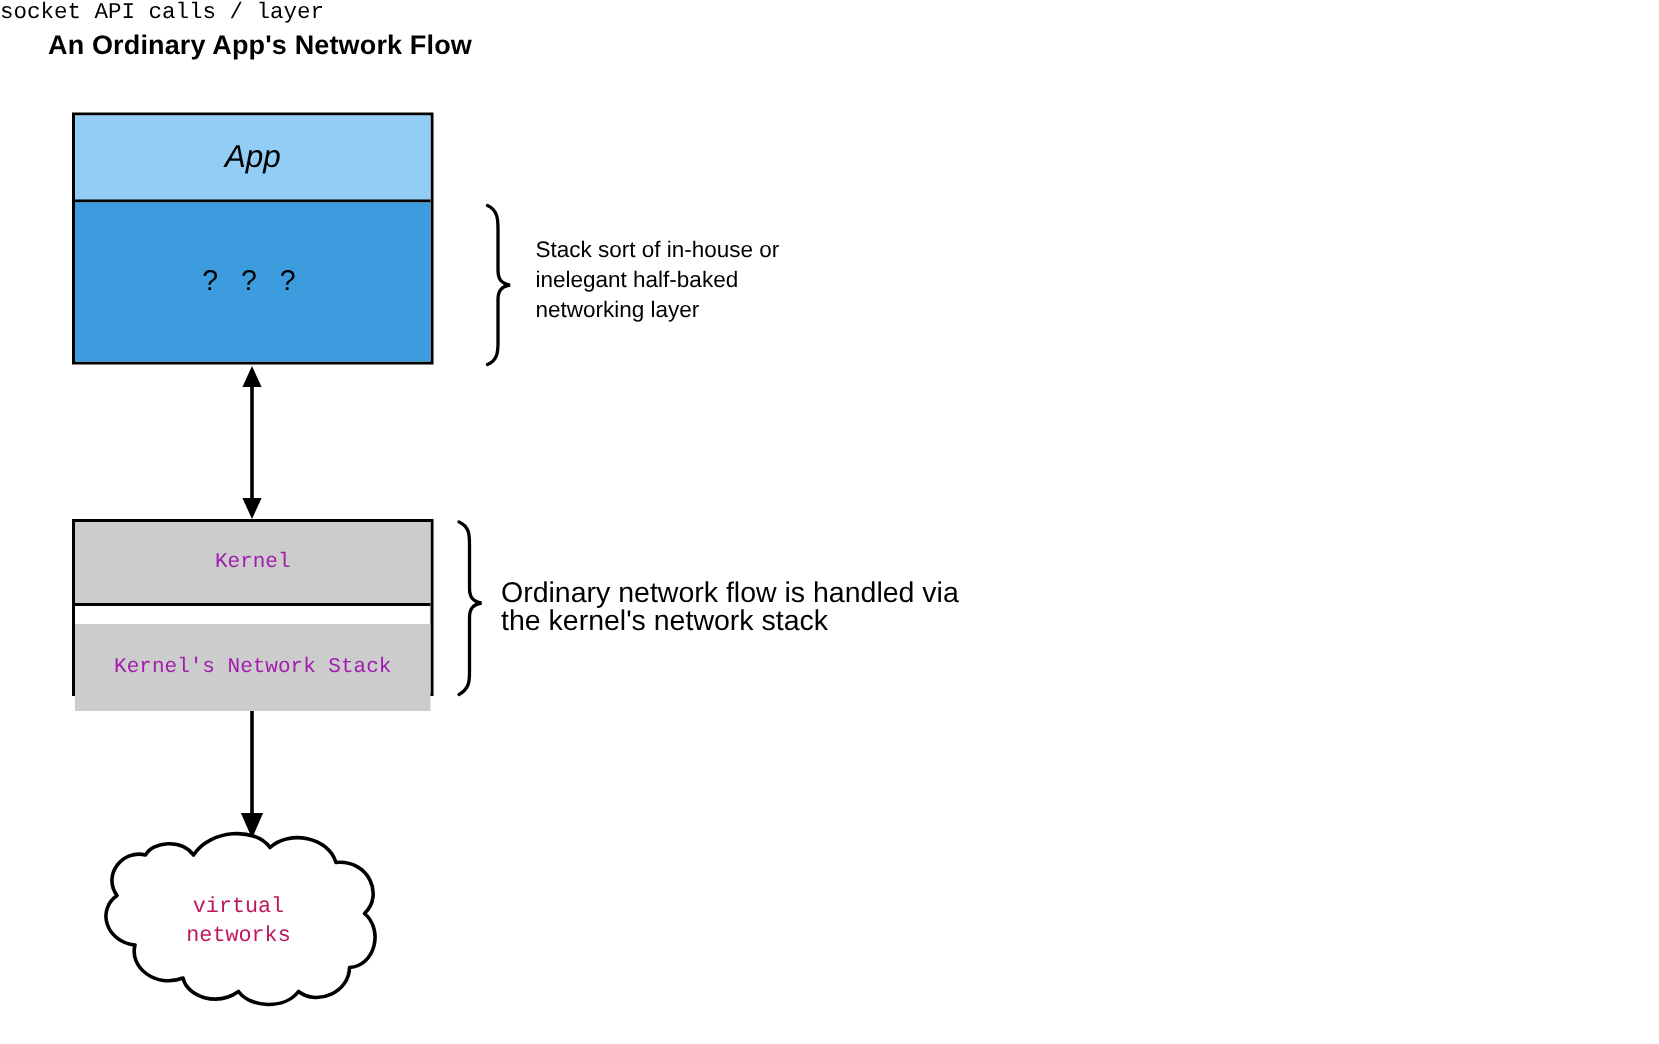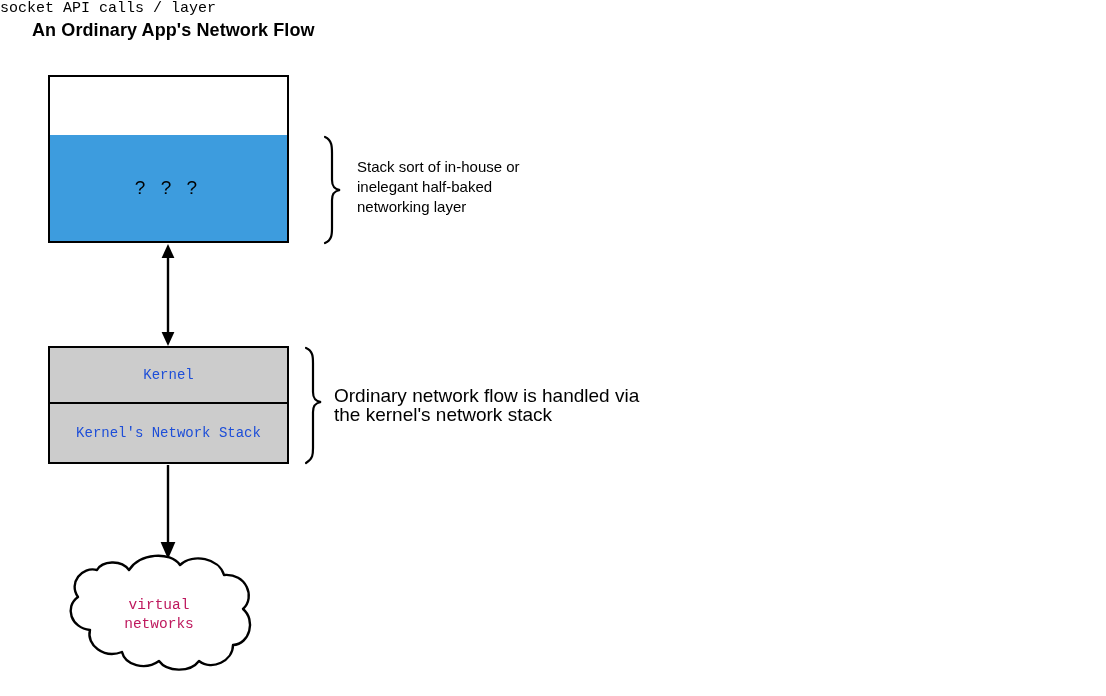--- a/index.html
+++ b/index.html
@@ -98,33 +98,33 @@
     height: 56px;
     background: #cccccc;
     border-bottom: 2px solid #000;
     box-sizing: border-box;
     display: flex;
     align-items: center;
     justify-content: center;
   }
   .kernel-bottom {
     position: absolute;
-    left: 0; top: 56px;
+    left: 0; top: 68px;
     width: 100%;
     height: 58px;
     background: #cccccc;
     box-sizing: border-box;
     display: flex;
     align-items: center;
     justify-content: center;
   }
   .mono-label {
     font-family: "Liberation Mono", "DejaVu Sans Mono", monospace;
     font-size: 14px;
-    color: #1d4ed8;
+    color: #a21caf;
     white-space: nowrap;
   }
 
   
   .annot {
     position: absolute;
     white-space: pre;
   }
   .annot-sans {
     font-family: "Liberation Sans", sans-serif;
@@ -223,20 +223,23 @@
              C104,659 86,645 90,630
              C71,628 64,607 78,597
              C68,583 82,566 97,570
              C102,561 121,559 129,570 Z" fill="#ffffff" stroke="#000" stroke-width="2.4" stroke-linejoin="round"></path>
   </g>
 </svg>
 
 <div class="title">An Ordinary App's Network Flow</div>
 
 <div class="app-stack">
+  <div class="app-top">
+    <span class="app-top-label">App</span>
+  </div>
   <div class="app-bottom">
     <span class="app-bottom-label">?  ?  ?</span>
   </div>
 </div>
 
 <div class="kernel-stack">
   <div class="kernel-top">
     <span class="mono-label">Kernel</span>
   </div>
   <div class="kernel-bottom">

